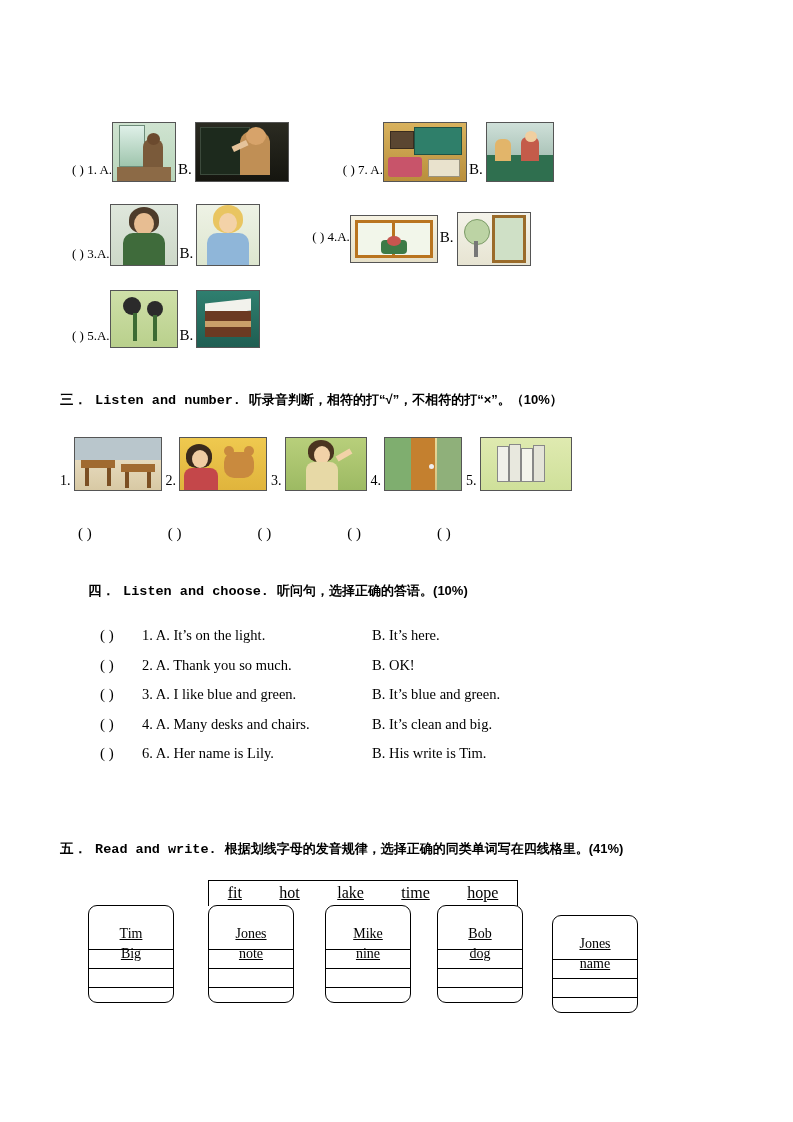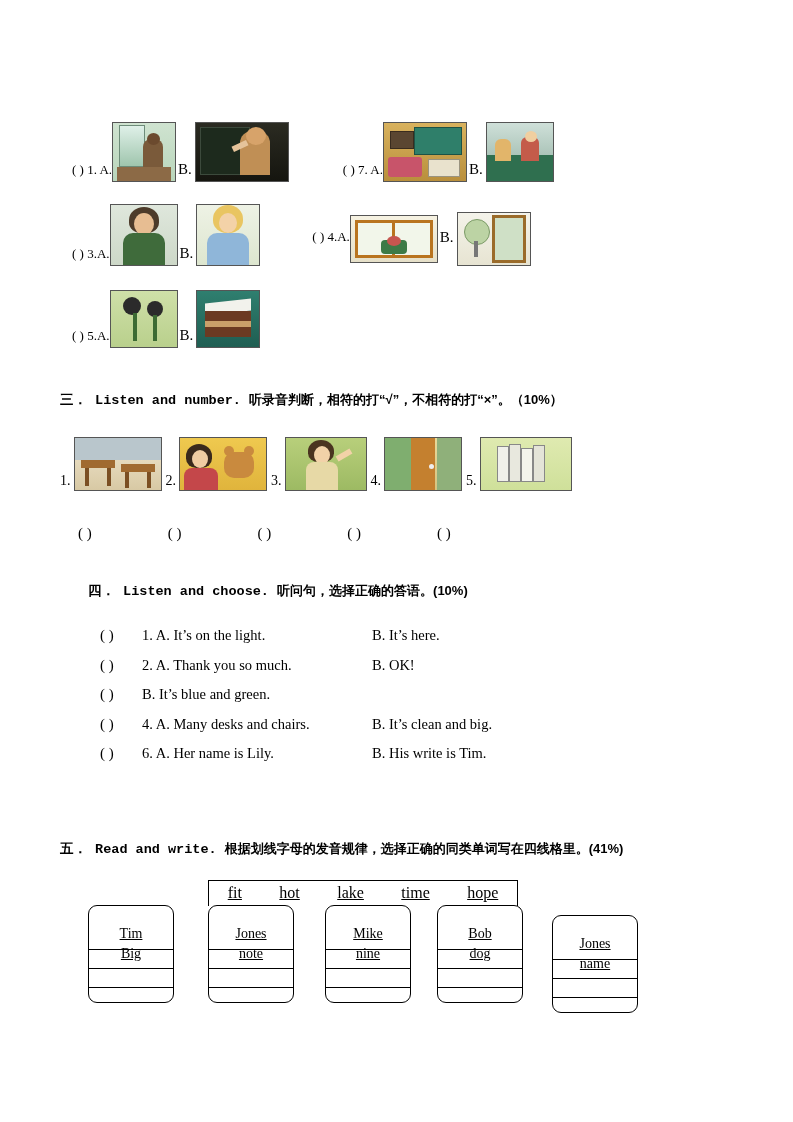--- a/index.html
+++ b/index.html
@@ -377,20 +377,21 @@
       <span class="cl-a">1. A. It’s on the light.</span>
       <span class="cl-b">B. It’s here.</span>
     </div>
     <div class="cl-row">
       <span class="cl-paren paren">(      )</span>
       <span class="cl-a">2. A. Thank you so much.</span>
       <span class="cl-b">B. OK!</span>
     </div>
     <div class="cl-row">
       <span class="cl-paren paren">(      )</span>
+      <span class="cl-a">3. A. I like blue and green.</span>
       <span class="cl-b">B. It’s blue and green.</span>
     </div>
     <div class="cl-row">
       <span class="cl-paren paren">(      )</span>
       <span class="cl-a">4. A. Many desks and chairs.</span>
       <span class="cl-b">B. It’s clean and big.</span>
     </div>
     <div class="cl-row">
       <span class="cl-paren paren">(      )</span>
       <span class="cl-a">6. A. Her name is Lily.</span>

